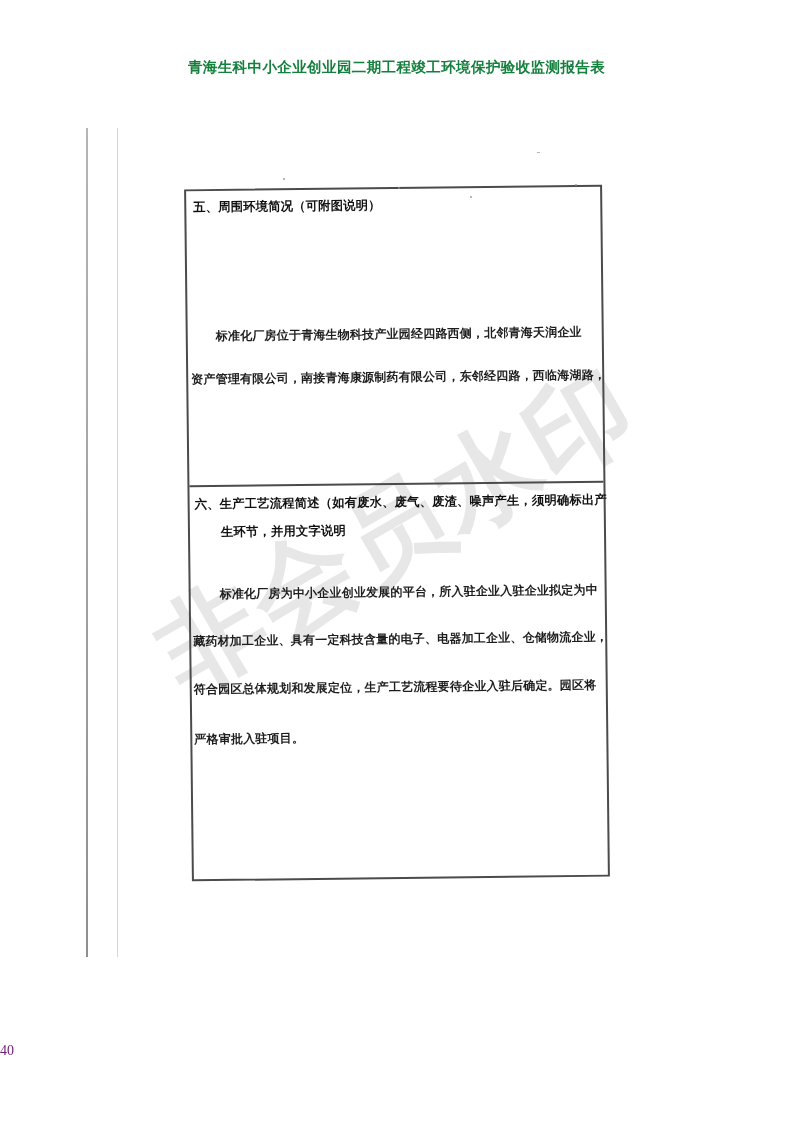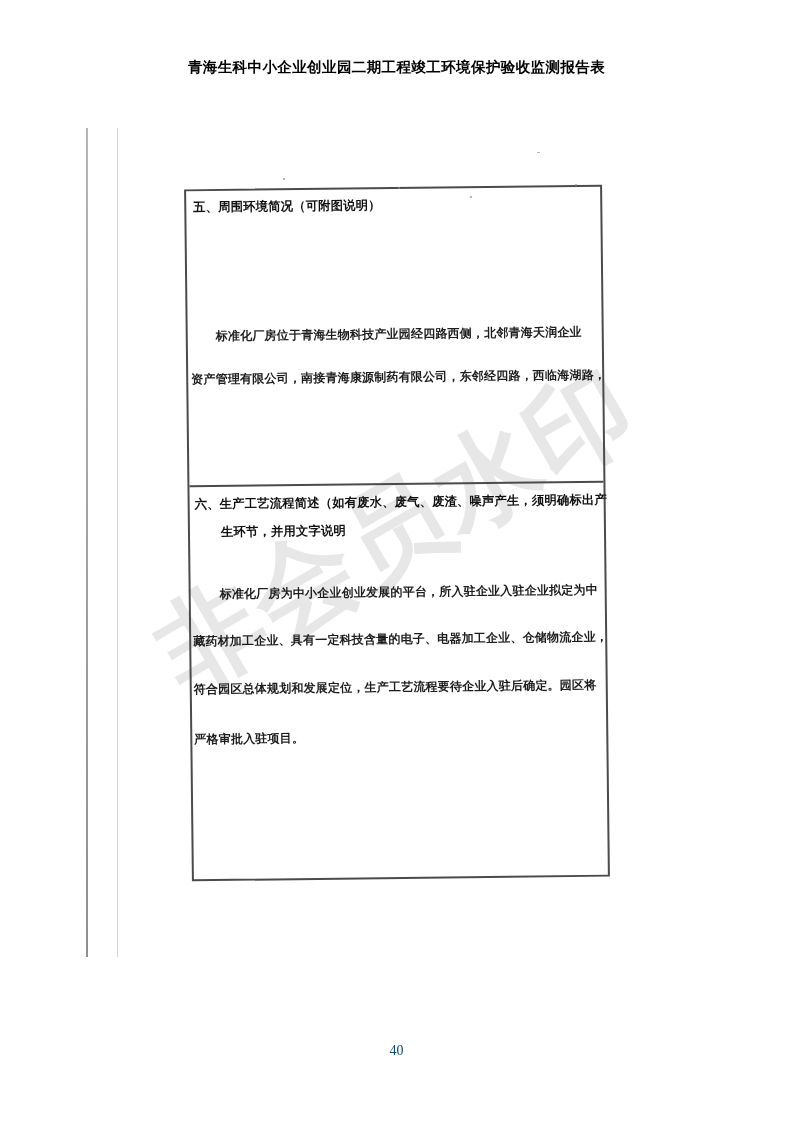--- a/index.html
+++ b/index.html
@@ -2,21 +2,21 @@
 <html><head>
 <meta charset="utf-8">
 <style>
   html,body{margin:0;padding:0;}
   body{
     width:793px;height:1122px;background:#ffffff;position:relative;
     font-family:"DejaVu Sans","Liberation Sans",sans-serif;overflow:hidden;
   }
   .doc-title{
     position:absolute;top:58px;left:0;width:793px;text-align:center;
-    font-size:14.5px;font-weight:bold;color:#000000;letter-spacing:0.4px;
+    font-size:14.5px;font-weight:bold;color:#15803d;letter-spacing:0.4px;
     white-space:nowrap;z-index:3;
   }
   .scan-line-a{
     position:absolute;left:86px;top:128px;width:2px;height:829px;
     background:linear-gradient(#b5b5b5,#8f8f8f);z-index:0;
   }
   .scan-line-b{
     position:absolute;left:117px;top:128px;width:1px;height:829px;
     background:#d6d6d6;z-index:0;
   }
@@ -43,23 +43,23 @@
   .s5-head{top:8px;left:7px;}
   .s5-l0{top:137px;left:28px;}
   .s5-l1{top:180px;left:3px;}
   .s6-h0{top:9px;left:5px;}
   .s6-h1{top:37px;left:31px;}
   .s6-l0{top:99px;left:29px;}
   .s6-l1{top:146px;left:2px;}
   .s6-l2{top:194px;left:2px;}
   .s6-l3{top:244px;left:2px;}
   .page-number{
-    position:absolute;top:1043px;left:0;width:793px;text-align:center;
+    position:absolute;top:1043px;left:0;width:793px;text-align:left;
     font-family:"Liberation Serif","DejaVu Serif",serif;
-    font-size:14px;color:#0c4a6e;z-index:3;
+    font-size:14px;color:#701a75;z-index:3;
   }
   .speck{position:absolute;width:2px;height:2px;background:#8d8d8d;opacity:.65;z-index:2;}
   .sp1{left:283px;top:178px;}
   .sp2{left:398px;top:187px;}
   .sp3{left:470px;top:196px;}
   .sp4{left:575px;top:184px;}
   .sp5{left:537px;top:152px;width:3px;height:1px;}
 </style>
 </head>
 <body>

